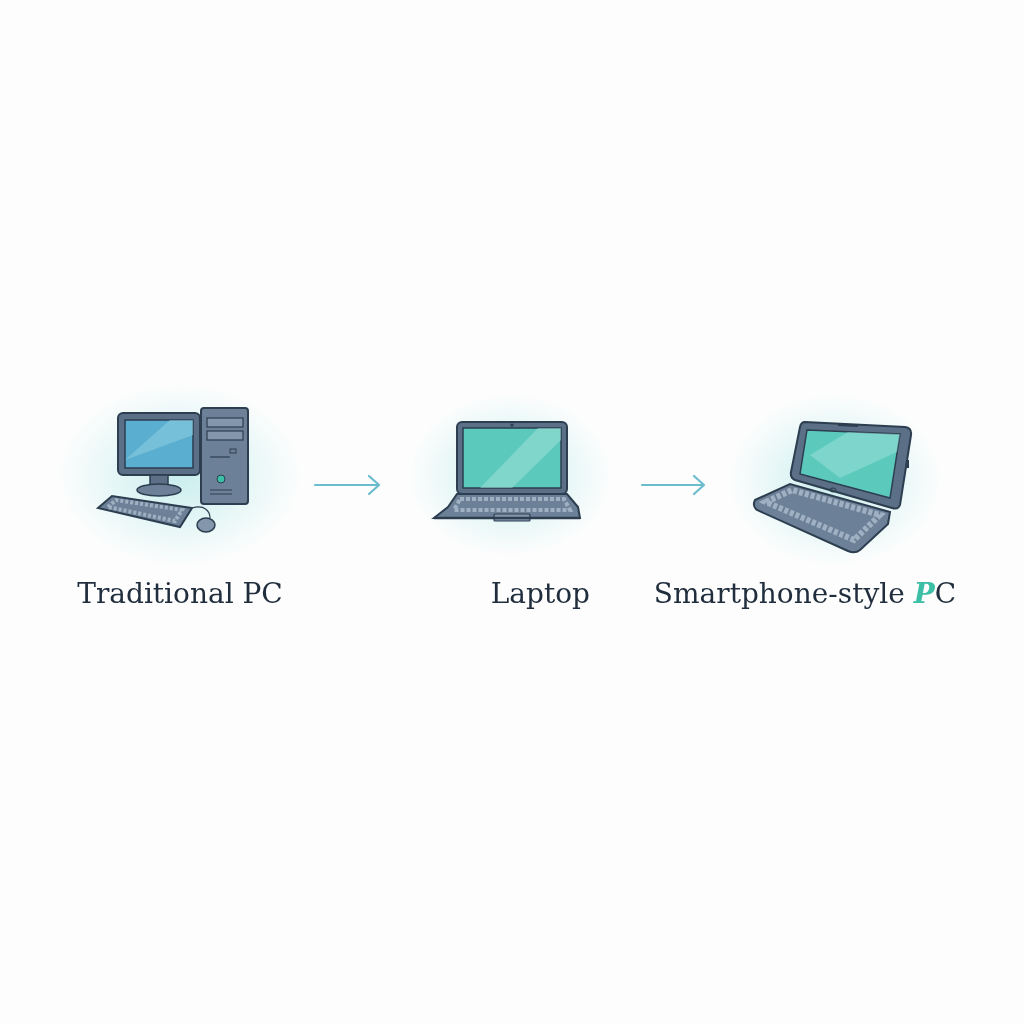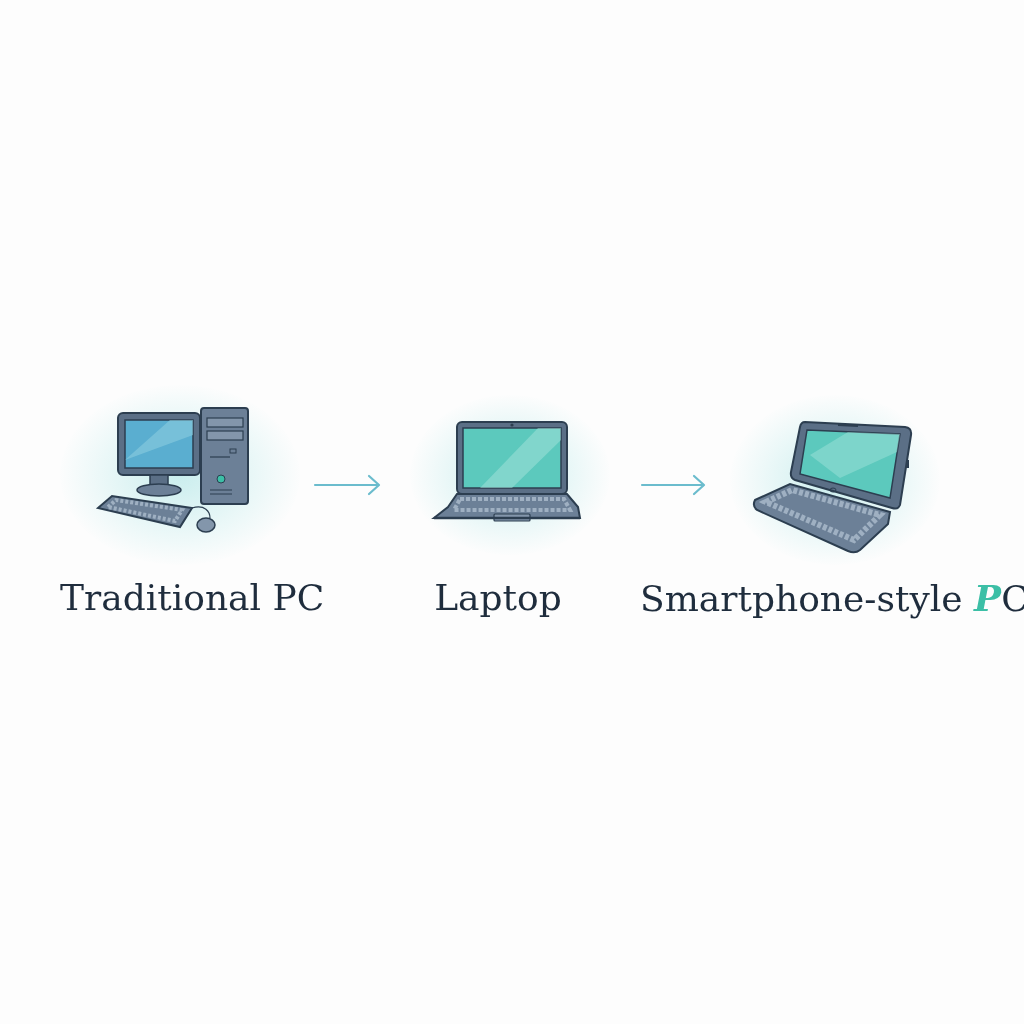--- a/index.html
+++ b/index.html
@@ -12,21 +12,21 @@
   }
   .item { position: absolute; }
   .glow {
     position: absolute;
     border-radius: 50%;
     background: radial-gradient(ellipse at center, rgba(160,225,225,0.55) 0%, rgba(190,235,235,0.3) 45%, rgba(255,255,255,0) 72%);
   }
   .label {
     position: absolute;
     color: #1f2d3d;
-    font-size: 36px;
+    font-size: 28px;
     white-space: nowrap;
     text-align: center;
     font-family: "DejaVu Serif", "Liberation Serif", serif;
     letter-spacing: 0px;
   }
   .accent { color: #3cbfa6; font-style: italic; font-weight: bold; }
   svg { position: absolute; overflow: visible; }
 </style>
 </head>
 <body>
@@ -75,21 +75,21 @@
     <circle cx="92" cy="25" r="1.6" fill="#2c3e50"></circle>
     <rect x="43" y="28" width="98" height="60" fill="#5cc9bd" stroke="#2c3e50" stroke-width="1.5"></rect>
     <path d="M60 88 L 118 28 L 141 28 L 141 40 L 92 88 Z" fill="#a6e4dc" opacity="0.5"></path>
 
     <path d="M28 107 L 37 94 L 147 94 L 158 107 L 160 118 L 14 118 Z" fill="#6c8097" stroke="#2c3e50" stroke-width="2"></path>
     <path d="M40 99 L 144 99 L 150 110 L 34 110 Z" fill="none" stroke="#9fb0c2" stroke-width="4" stroke-dasharray="4 2"></path>
     <rect x="74" y="114" width="36" height="7" rx="1" fill="#8396ab" stroke="#2c3e50" stroke-width="1.2"></rect>
     <line x1="14" y1="118" x2="160" y2="118" stroke="#2c3e50" stroke-width="2.5"></line>
   </svg>
 </div>
-<div class="label" style="left:418px; top:577px; width:160px;">
+<div class="label" style="left:430px; top:577px; width:160px;text-align:right;">
   <span>Laptop</span>
 </div>
 
 <svg style="left:640px; top:473px;" width="70" height="24" viewBox="0 0 70 24">
   <line x1="2" y1="12" x2="62" y2="12" stroke="#6bbccd" stroke-width="2.2" stroke-linecap="round"></line>
   <polyline points="54,3 64,12 54,21" fill="none" stroke="#6bbccd" stroke-width="2.2" stroke-linecap="round" stroke-linejoin="round"></polyline>
 </svg>
 
 <div class="item" style="left:740px; top:400px; width:190px; height:160px;">
   <div class="glow" style="left:-10px; top:-5px; width:210px; height:170px;"></div>

